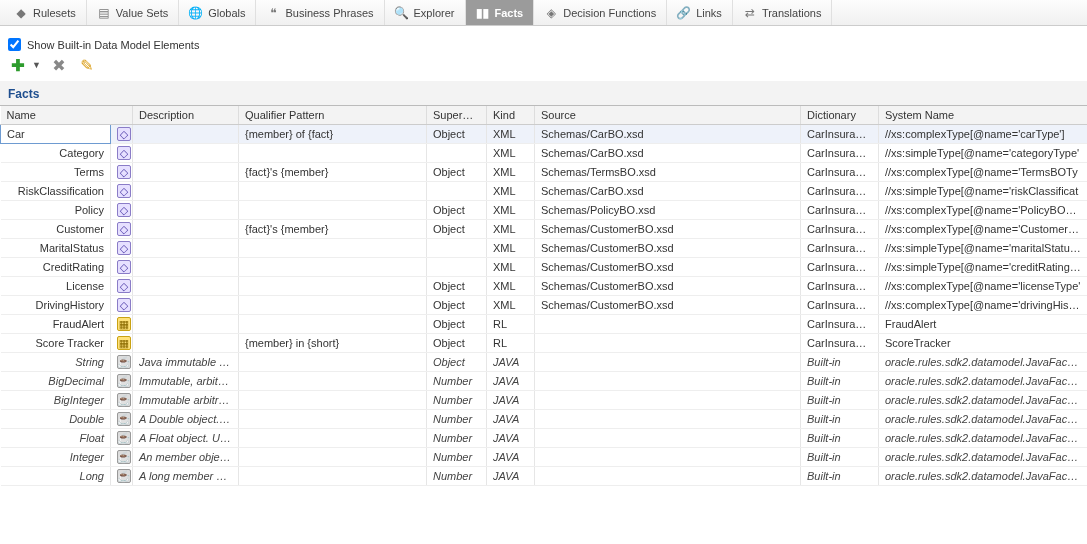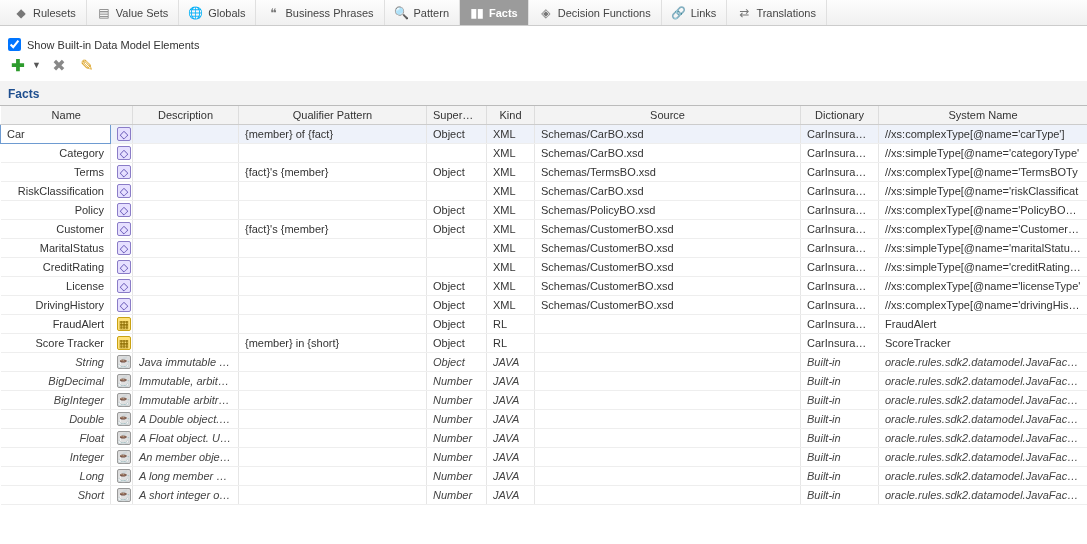--- a/index.html
+++ b/index.html
@@ -90,21 +90,21 @@
   }
 
   .table-wrap { overflow:auto; }
   table.facts {
     width: 100%;
     border-collapse: collapse;
     table-layout: fixed;
     font-size: 11px;
   }
   table.facts th {
-    text-align: center;
+    text-align: left;
     font-weight: normal;
     background: #f3f3f3;
     border-right: 1px solid #ddd;
     border-bottom: 1px solid #ccc;
     padding: 3px 6px;
     color: #333;
     white-space: nowrap;
     overflow:hidden;
     text-overflow:ellipsis;
   }
@@ -182,21 +182,21 @@
     <div class="tab">
       <span class="tab-icon">🌐</span>
       <span>Globals</span>
     </div>
     <div class="tab">
       <span class="tab-icon">❝</span>
       <span>Business Phrases</span>
     </div>
     <div class="tab">
       <span class="tab-icon">🔍</span>
-      <span>Pattern</span>
+      <span>Explorer</span>
     </div>
     <div class="tab active">
       <span class="tab-icon">▮▮</span>
       <span>Facts</span>
     </div>
     <div class="tab">
       <span class="tab-icon">◈</span>
       <span>Decision Functions</span>
     </div>
     <div class="tab">
@@ -452,26 +452,15 @@
           <td class="name-cell">Long</td>
           <td class="icon-cell"><span class="row-icon java">☕</span></td>
           <td class="desc-cell">A long member obj…</td>
           <td class="qual-cell"></td>
           <td class="super-cell">Number</td>
           <td class="kind-cell">JAVA</td>
           <td></td>
           <td class="dict-cell">Built-in</td>
           <td class="sys-cell">oracle.rules.sdk2.datamodel.JavaFactTy</td>
         </tr>
-        <tr class="builtin">
-          <td class="name-cell">Short</td>
-          <td class="icon-cell"><span class="row-icon java">☕</span></td>
-          <td class="desc-cell">A short integer obj…</td>
-          <td class="qual-cell"></td>
-          <td class="super-cell">Number</td>
-          <td class="kind-cell">JAVA</td>
-          <td></td>
-          <td class="dict-cell">Built-in</td>
-          <td class="sys-cell">oracle.rules.sdk2.datamodel.JavaFactTy</td>
-        </tr>
       </tbody>
 </table>
 </div>
 
 </body></html>

